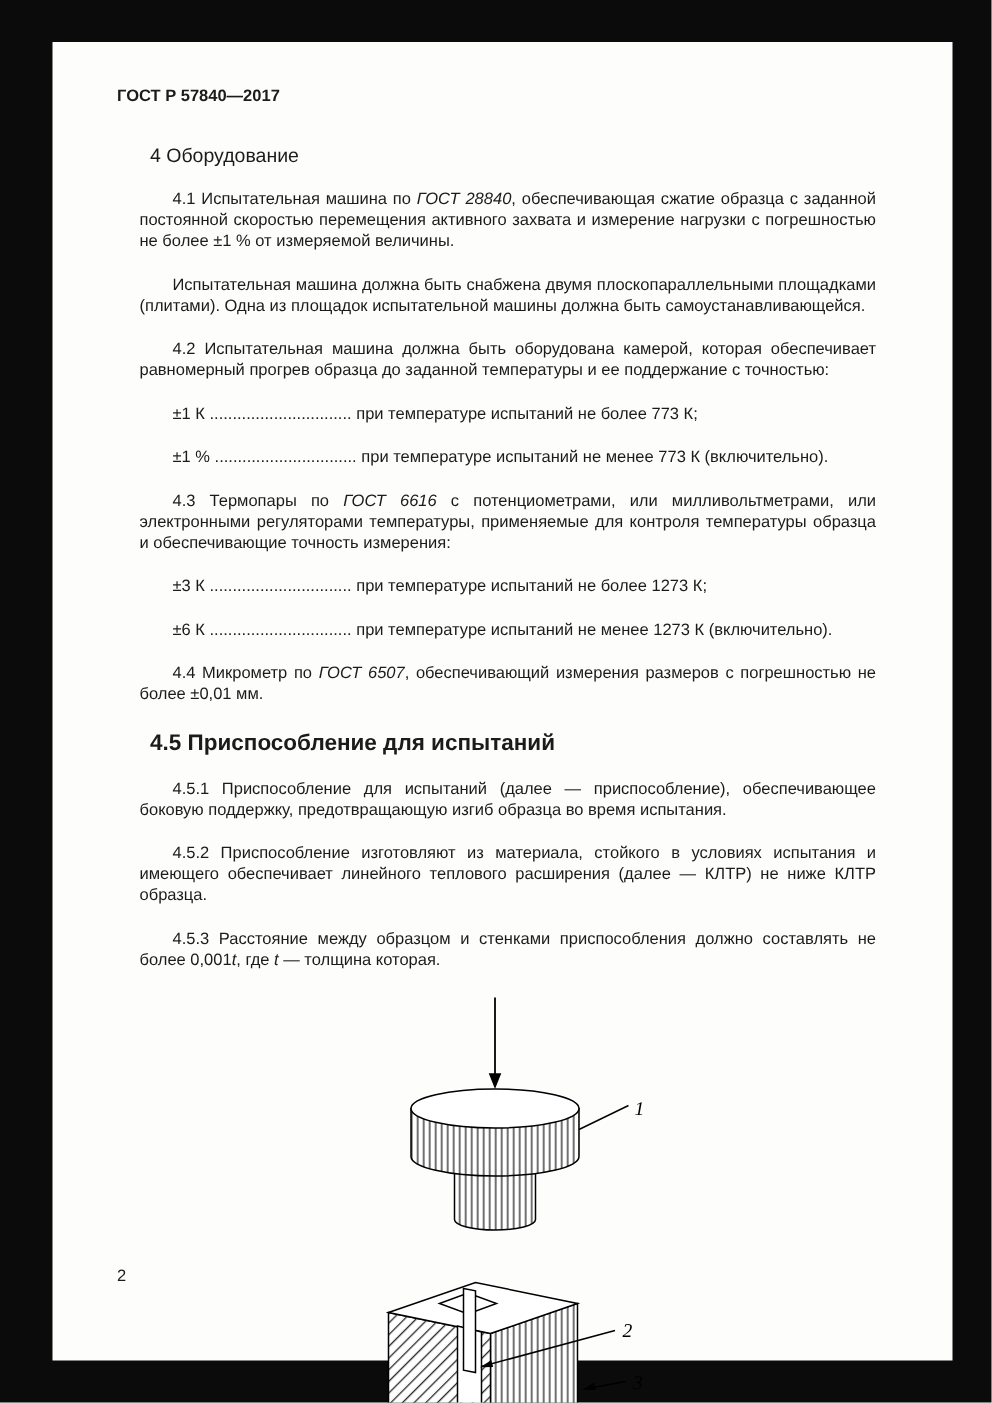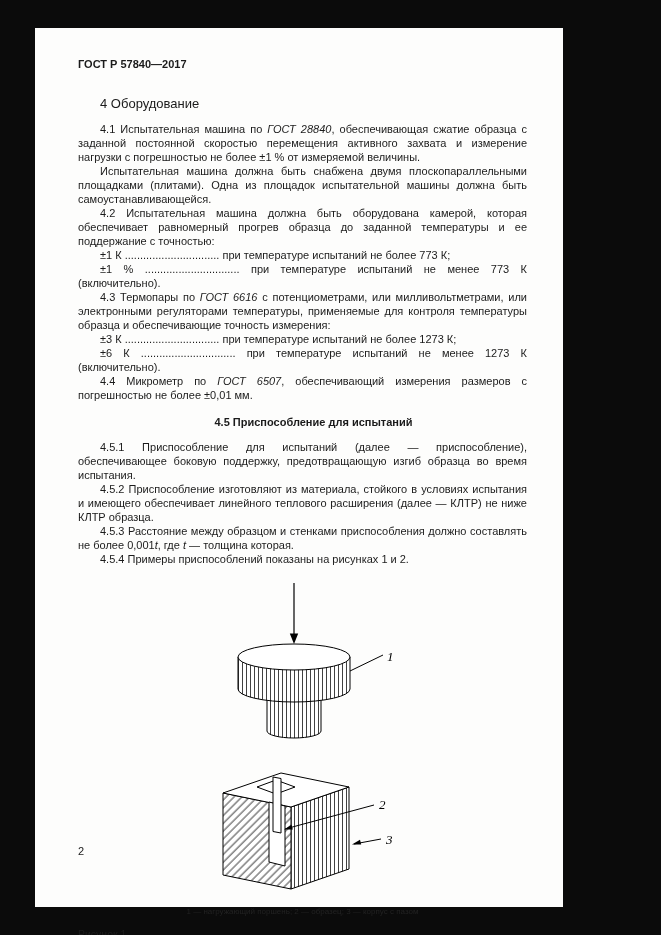--- a/index.html
+++ b/index.html
@@ -6,40 +6,40 @@
   html, body { margin: 0; padding: 0; }
   body {
     width: 661px; height: 935px;
     background: #0b0b0b;
     font-family: "Liberation Sans", sans-serif;
     position: relative;
     -webkit-font-smoothing: antialiased;
   }
   .page {
     position: absolute; left: 35px; top: 28px;
-    width: 528px; height: 879px;
+    width: 600px; height: 879px;
     background: #fdfdfc;
     color: #1b1b1b;
   }
   .content {
     position: absolute; inset: 0;
     padding: 30px 36px 0 43px;
     font-size: 11px;
     line-height: 1.27;
   }
   .doc-number { font-weight: bold; font-size: 11px; }
   .sec-heading {
     font-size: 13px; font-weight: normal;
     margin: 24px 0 11px 0; padding-left: 22px;
   }
-  p { margin: 0; text-indent: 22px; text-align: justify; }
+  p { margin: 15px; text-indent: 22px; text-align: justify; }
   .gref, .ivar { font-style: italic; }
   .sub-heading {
-    font-size: 11px; font-weight: bold;
-    margin: 13px 0 11px 0; padding-left: 22px; text-align: center;
+    font-size: 15px; font-weight: bold;
+    margin: 13px 0 11px 0; padding-left: 22px;
   }
   .figure { margin-top: 14px; text-align: center; }
   .figure svg { display: inline-block; }
   .caption { font-size: 8px; color: #222; margin-top: 0; text-align: center; }
   .fig-name { font-size: 10.5px; margin-top: 11px; text-align: left; }
   .page-num { position: absolute; left: 43px; bottom: 48px; font-size: 11px; }
   svg text { font-family: "Liberation Serif", serif; fill: #000; }
 </style>
 </head>
 <body>
@@ -63,21 +63,20 @@
     <p class="leader">±3 К ............................... при температуре испытаний не более 1273 К;</p>
     <p class="leader">±6 К ............................... при температуре испытаний не менее 1273 К (включительно).</p>
 
     <p><span>4.4 Микрометр по </span><span class="gref">ГОСТ 6507</span><span>, обеспечивающий измерения размеров с погрешностью не более ±0,01 мм.</span></p>
 
     <div class="sub-heading">4.5 Приспособление для испытаний</div>
 
     <p>4.5.1 Приспособление для испытаний (далее — приспособление), обеспечивающее боковую поддержку, предотвращающую изгиб образца во время испытания.</p>
     <p>4.5.2 Приспособление изготовляют из материала, стойкого в условиях испытания и имеющего обеспечивает линейного теплового расширения (далее — КЛТР) не ниже КЛТР образца.</p>
     <p><span>4.5.3 Расстояние между образцом и стенками приспособления должно составлять не более 0,001</span><span class="ivar">t</span><span>, где </span><span class="ivar">t</span><span> — толщина которая.</span></p>
-    <p>4.5.4 Примеры приспособлений показаны на рисунках 1 и 2.</p>
 
     <div class="figure">
       <svg width="300" height="322" viewBox="0 0 300 322">
         <defs>
           <pattern id="vl" width="4" height="8" patternUnits="userSpaceOnUse">
             <rect width="4" height="8" fill="#ffffff"></rect>
             <line x1="1.5" y1="0" x2="1.5" y2="8" stroke="#2b2b2b" stroke-width="0.9"></line>
           </pattern>
           <pattern id="hat" width="5.5" height="5.5" patternUnits="userSpaceOnUse" patternTransform="rotate(45)">
             <rect width="5.5" height="5.5" fill="#ffffff"></rect>

